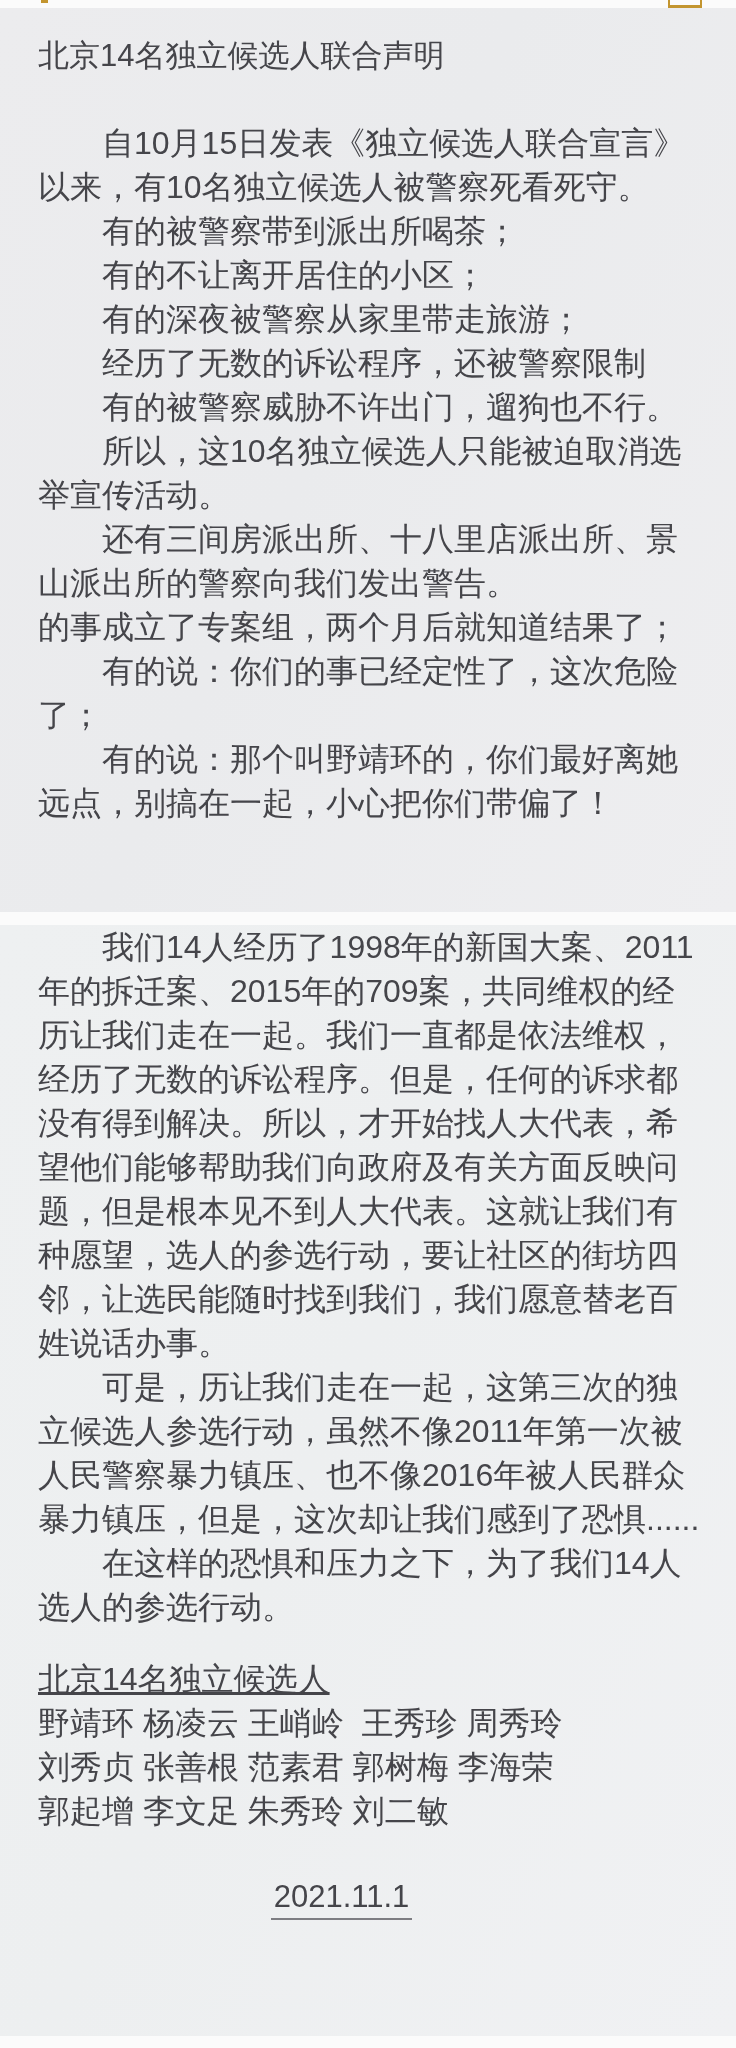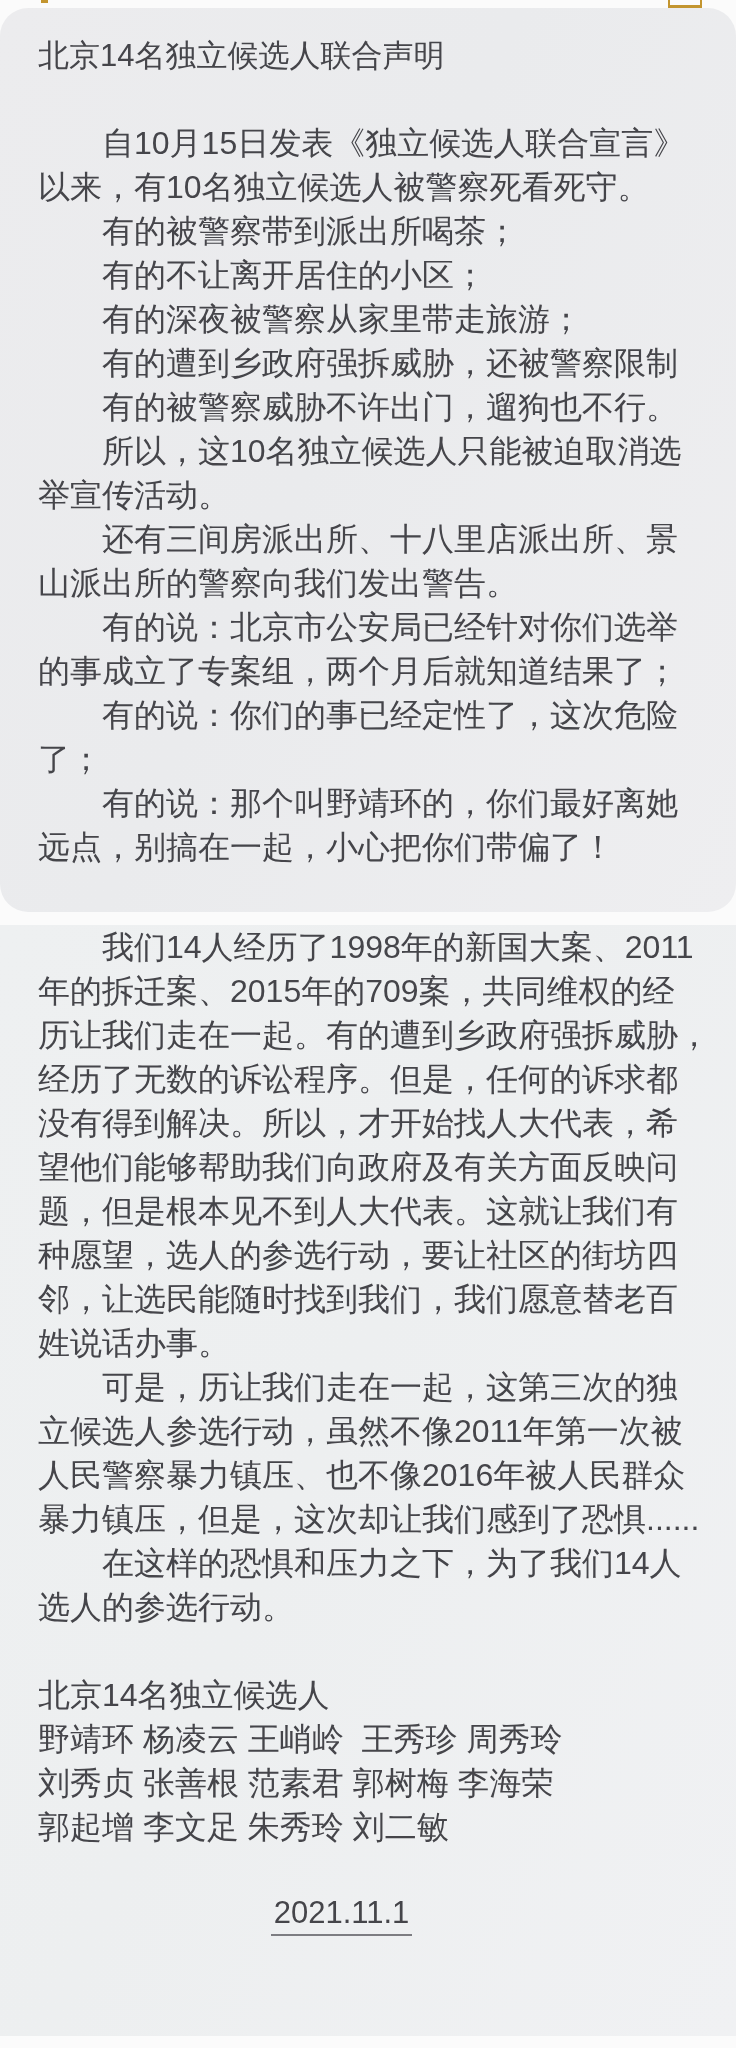--- a/index.html
+++ b/index.html
@@ -20,21 +20,20 @@
   .photo{
     box-sizing:border-box;
     position:relative;
     width:736px;
   }
   #photo-top{
     margin-top:8px;
     height:904px;
     background:linear-gradient(115deg,#ececee 0%,#eaebed 45%,#eeeef0 100%);
     padding:26px 35px 0 38px;
-    border-radius:28px;
   }
   #photo-bottom{
     margin-top:13px;
     height:1111px;
     background:linear-gradient(115deg,#eef0f1 0%,#edeff0 45%,#f0f1f3 100%);
     padding:0 22px 0 38px;
   }
   .doc-title{
     font-size:31px;
     line-height:44px;
@@ -43,21 +42,21 @@
     font-weight:400;
     white-space:pre-wrap;
   }
   .tline{
     font-size:32px;
     line-height:44px;
     color:var(--text);
     white-space:pre-wrap;
   }
   .tline.indent{padding-left:64px;}
-  .sig-heading{margin-top:44px;}
+  .sig-heading{margin-top:28px;text-decoration:underline;}
   .name-row{}
   .date-line{
     margin-top:44px;
     text-align:center;
     padding-right:69px;
   }
   .date-text{
     display:inline-block;
     font-size:31px;
     line-height:40px;
@@ -93,40 +92,39 @@
 <span class="crop-bracket"></span>
 
 <div id="photo-top" class="photo">
   <div class="doc-title">北京14名独立候选人联合声明</div>
   <div id="section-1">
       <div class="tline indent">自10月15日发表《独立候选人联合宣言》</div>
       <div class="tline">以来，有10名独立候选人被警察死看死守。</div>
       <div class="tline indent">有的被警察带到派出所喝茶；</div>
       <div class="tline indent">有的不让离开居住的小区；</div>
       <div class="tline indent">有的深夜被警察从家里带走旅游；</div>
-      <div class="tline indent">有的遭到乡政府强拆威胁，还被警察限制</div>
+      <div class="tline indent">经历了无数的诉讼程序，还被警察限制</div>
       <div class="tline indent">有的被警察威胁不许出门，遛狗也不行。</div>
       <div class="tline indent">所以，这10名独立候选人只能被迫取消选</div>
       <div class="tline">举宣传活动。</div>
       <div class="tline indent">还有三间房派出所、十八里店派出所、景</div>
       <div class="tline">山派出所的警察向我们发出警告。</div>
-      <div class="tline indent">有的说：北京市公安局已经针对你们选举</div>
       <div class="tline">的事成立了专案组，两个月后就知道结果了；</div>
       <div class="tline indent">有的说：你们的事已经定性了，这次危险</div>
       <div class="tline">了；</div>
       <div class="tline indent">有的说：那个叫野靖环的，你们最好离她</div>
       <div class="tline">远点，别搞在一起，小心把你们带偏了！</div>
     </div>
 </div>
 
 <div id="photo-bottom" class="photo">
   <div id="section-2">
       <div class="tline indent">我们14人经历了1998年的新国大案、2011</div>
       <div class="tline">年的拆迁案、2015年的709案，共同维权的经</div>
-      <div class="tline">历让我们走在一起。有的遭到乡政府强拆威胁，</div>
+      <div class="tline">历让我们走在一起。我们一直都是依法维权，</div>
       <div class="tline">经历了无数的诉讼程序。但是，任何的诉求都</div>
       <div class="tline">没有得到解决。所以，才开始找人大代表，希</div>
       <div class="tline">望他们能够帮助我们向政府及有关方面反映问</div>
       <div class="tline">题，但是根本见不到人大代表。这就让我们有</div>
       <div class="tline">种愿望，选人的参选行动，要让社区的街坊四</div>
       <div class="tline">邻，让选民能随时找到我们，我们愿意替老百</div>
       <div class="tline">姓说话办事。</div>
       <div class="tline indent">可是，历让我们走在一起，这第三次的独</div>
       <div class="tline">立候选人参选行动，虽然不像2011年第一次被</div>
       <div class="tline">人民警察暴力镇压、也不像2016年被人民群众</div>

